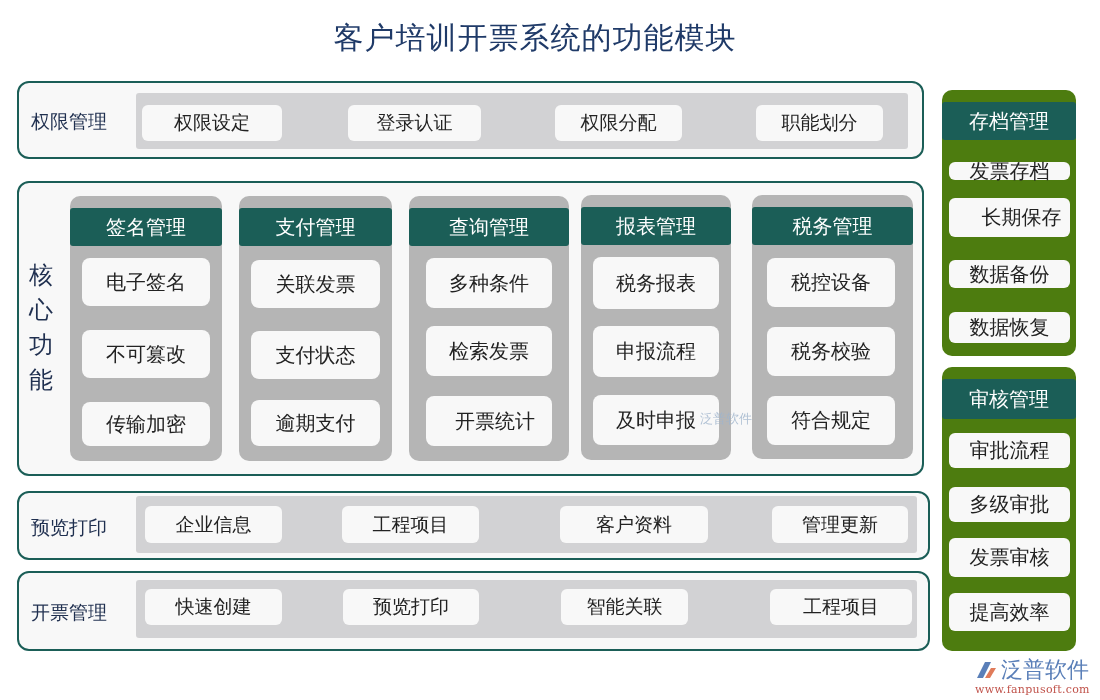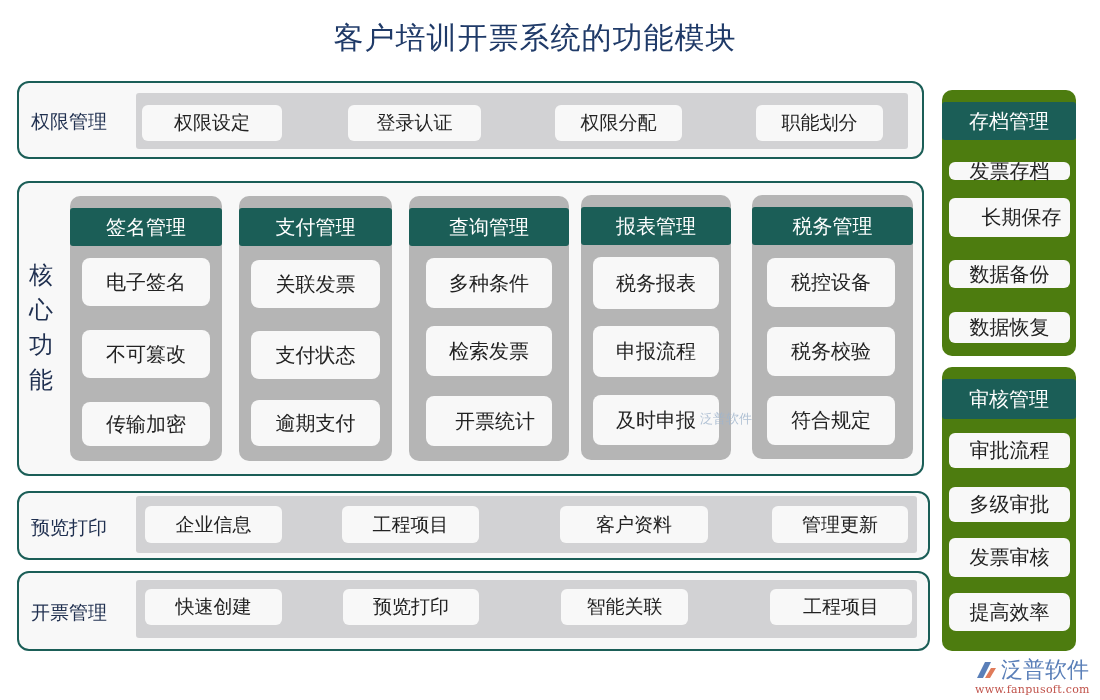--- a/index.html
+++ b/index.html
@@ -108,21 +108,21 @@
   <div class="side-item" style="top:108px;height:39px;padding-left:24px;">长期保存</div>
   <div class="side-item" style="top:170px;height:28px;">数据备份</div>
   <div class="side-item" style="top:222px;height:31px;">数据恢复</div>
 </div>
 
 <div class="side" style="left:942px;top:367px;width:134px;height:284px;">
   <div class="side-head" style="top:12px;height:40px;">审核管理</div>
   <div class="side-item" style="top:66px;height:35px;">审批流程</div>
   <div class="side-item" style="top:120px;height:35px;">多级审批</div>
   <div class="side-item" style="top:171px;height:39px;">发票审核</div>
-  <div class="side-item" style="top:226px;height:38px;border-radius:7px;">提高效率</div>
+  <div class="side-item" style="top:226px;height:38px;">提高效率</div>
 </div>
 
 <div class="logo">
   <div class="logo-row">
     <svg width="22" height="20" viewBox="0 0 22 20">
       <path d="M2 18 L10 2 L16 2 L8 18 Z" fill="#5a7fb8"></path>
       <path d="M10 18 L16 8 L21 8 L15 18 Z" fill="#e07b5a"></path>
     </svg>
     <span class="logo-text">泛普软件</span>
   </div>

